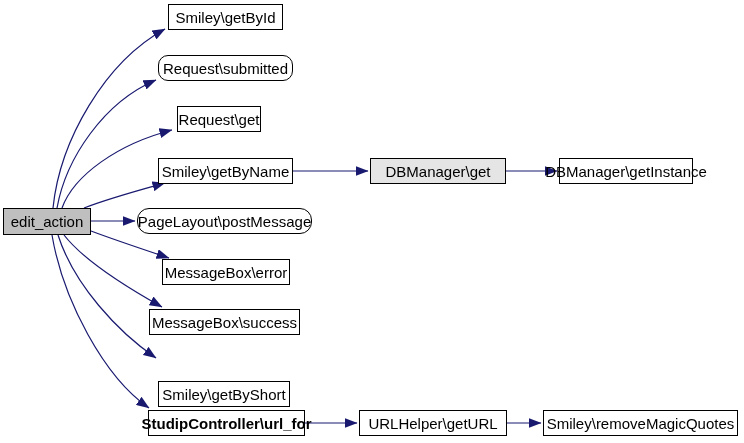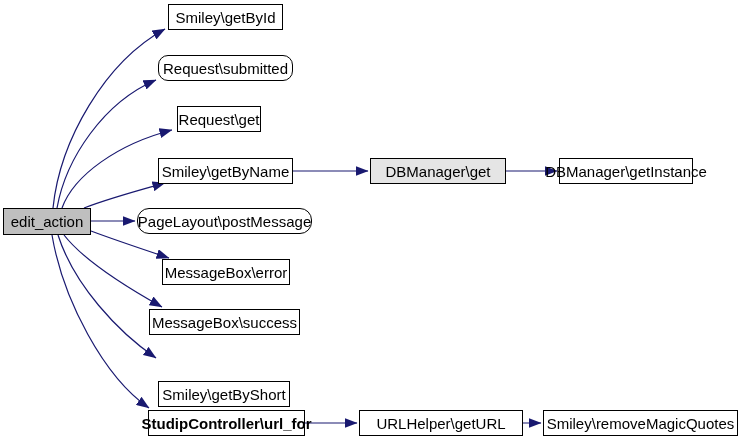--- a/index.html
+++ b/index.html
@@ -74,16 +74,16 @@
       <div class="node" style="left: 158px; top: 55px; width: 135px; height: 26px; border-color: rgb(0, 0, 0); background: rgb(255, 255, 255); border-radius: 10px;">Request\submitted</div>
       <div class="node" style="left: 177px; top: 106px; width: 84px; height: 26px; border-color: rgb(0, 0, 0); background: rgb(255, 255, 255);">Request\get</div>
       <div class="node" style="left: 158px; top: 158px; width: 135px; height: 26px; border-color: rgb(0, 0, 0); background: rgb(255, 255, 255);">Smiley\getByName</div>
       <div class="node" style="left: 370px; top: 158px; width: 136px; height: 26px; border-color: rgb(0, 0, 0); background: #e5e5e5;">DBManager\get</div>
       <div class="node" style="left: 559px; top: 158px; width: 134px; height: 26px; border-color: rgb(0, 0, 0); background: rgb(255, 255, 255);">DBManager\getInstance</div>
       <div class="node" style="left: 137px; top: 208px; width: 175px; height: 26px; border-color: rgb(0, 0, 0); background: rgb(255, 255, 255); border-radius: 12px;">PageLayout\postMessage</div>
       <div class="node" style="left: 162px; top: 259px; width: 128px; height: 26px; border-color: rgb(0, 0, 0); background: rgb(255, 255, 255);">MessageBox\error</div>
       <div class="node" style="left: 149px; top: 309px; width: 151px; height: 26px; border-color: rgb(0, 0, 0); background: rgb(255, 255, 255); text-align: right;">MessageBox\success</div>
       <div class="node" style="left: 158px; top: 360px; width: 132px; height: 26px; border-color: rgb(0, 0, 0); background: rgb(255, 255, 255); margin-top: 21px;">Smiley\getByShort</div>
       <div class="node" style="left: 148px; top: 410px; width: 157px; height: 26px; border-color: rgb(0, 0, 0); background: rgb(255, 255, 255); font-weight: bold;">StudipController\url_for</div>
-      <div class="node" style="left: 359px; top: 410px; width: 164px; height: 26px; border-color: rgb(0, 0, 0); background: rgb(255, 255, 255);">URLHelper\getURL</div>
+      <div class="node" style="left: 359px; top: 410px; width: 148px; height: 26px; border-color: rgb(0, 0, 0); background: rgb(255, 255, 255);">URLHelper\getURL</div>
       <div class="node" style="left: 543px; top: 410px; width: 195px; height: 26px; border-color: rgb(0, 0, 0); background: rgb(255, 255, 255);">Smiley\removeMagicQuotes</div>
     </div>
 </div>
 
 </body></html>

